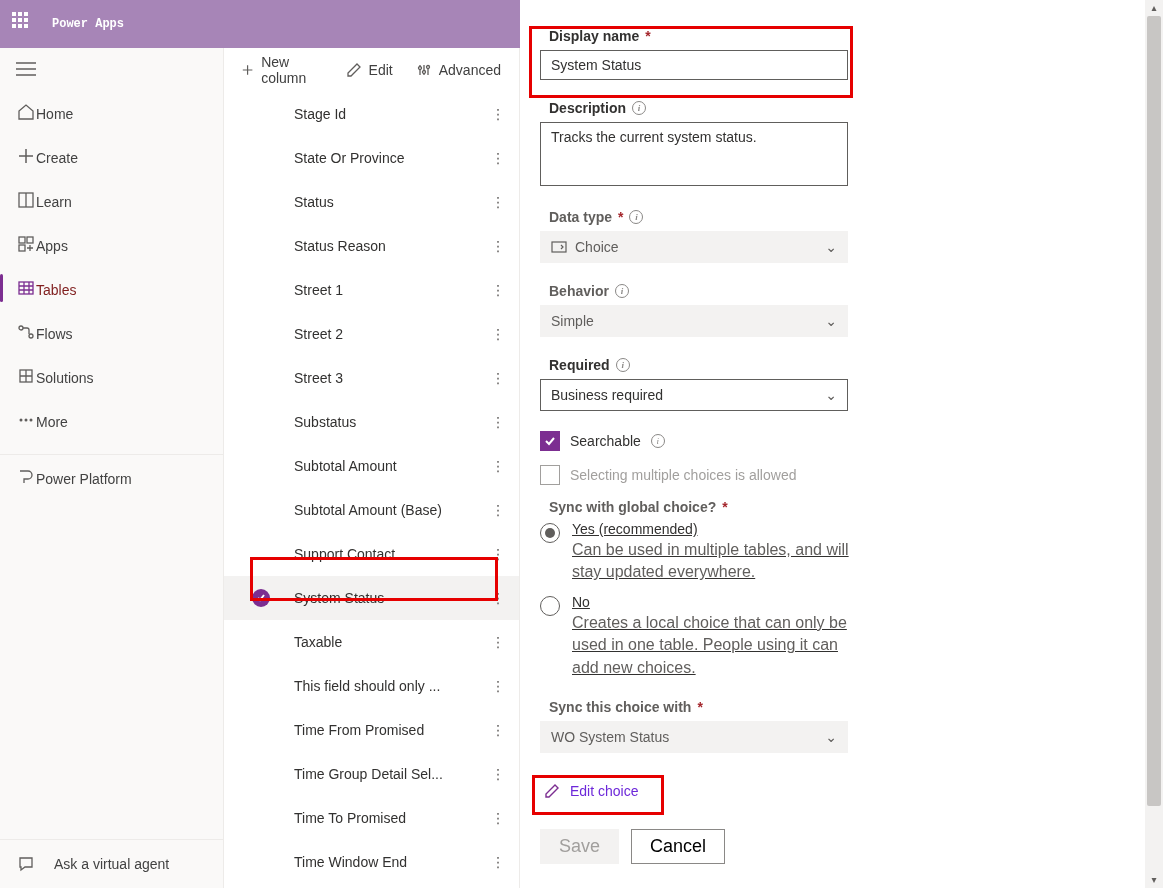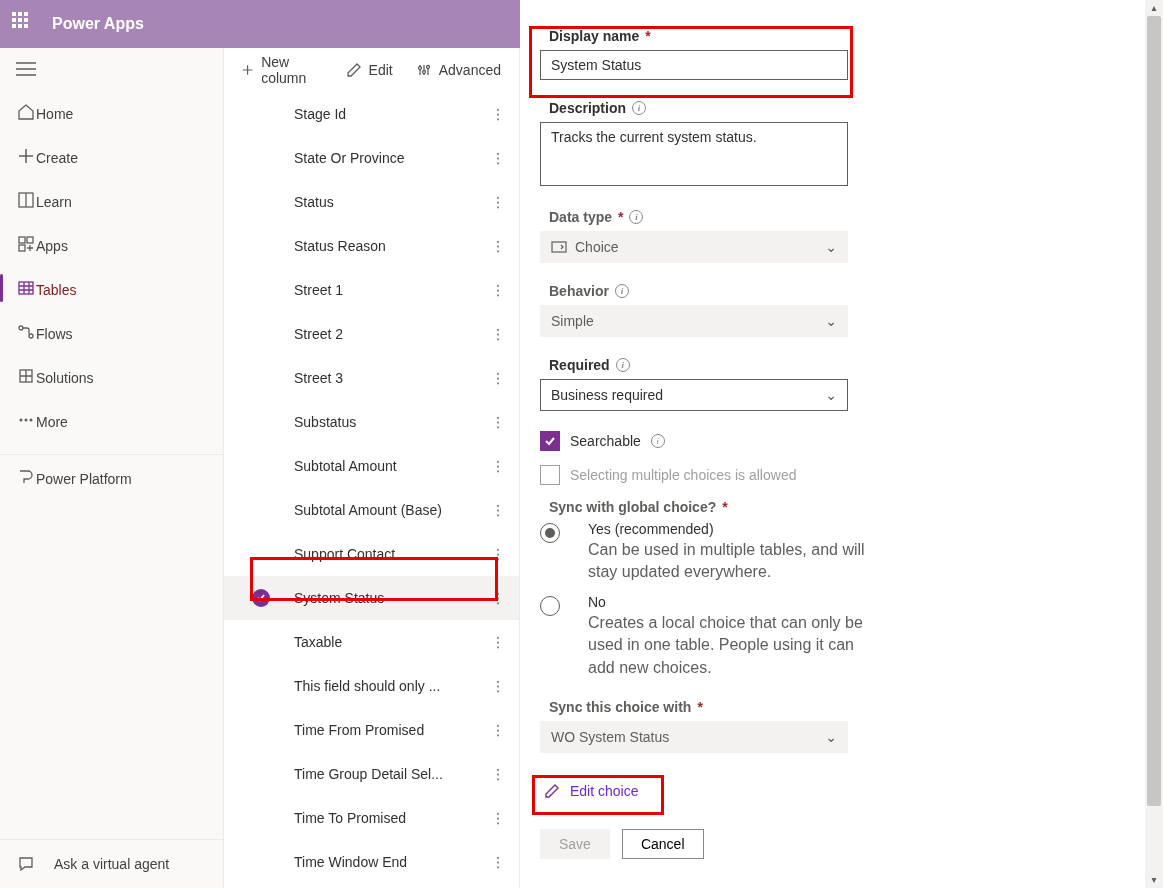--- a/index.html
+++ b/index.html
@@ -2,21 +2,21 @@
 <html><head>
 <meta charset="utf-8">
 <style>
   * { box-sizing: border-box; margin: 0; padding: 0; font-family: "Segoe UI", -apple-system, sans-serif; }
   body { width: 1163px; height: 888px; overflow: hidden; background: #fff; position: relative; font-size: 14px; color: #323130; }
 
   
   .app-header { height: 48px; background: #A785B7; display: flex; align-items: center; padding-left: 12px; color: #fff; }
   .waffle { width: 24px; height: 24px; display: grid; grid-template-columns: repeat(3,4px); grid-template-rows: repeat(3,4px); gap: 2px; margin-right: 16px; }
   .waffle span { background: #fff; }
-  .app-title { font-size: 16px; font-weight: 600; }
+  .app-title { font-size: 12px; font-weight: 600; font-family: Liberation Mono, monospace; }
 
   
   .leftnav { position: absolute; top: 48px; left: 0; width: 224px; bottom: 0; background: #faf9f8; border-right: 1px solid #edebe9; display: flex; flex-direction: column; }
   .nav-collapse { padding: 14px 16px; color: #605e5c; }
   .nav-item { display: flex; align-items: flex-end; padding: 12px 16px; color: #424242; cursor: pointer; }
   .nav-item.active { color: #7f1d1d; position: relative; }
   .nav-item.active::before { content:""; position:absolute; left:0; top:8px; bottom:8px; width:3px; background:#7c2e91; border-radius: 2px;}
   .nav-ico { width: 20px; height: 20px; display: inline-flex; align-items:center; justify-content:center; color: #605e5c; }
   .nav-item.active .nav-ico { color:#7c2e91; }
   .nav-spacer { flex: 1; }
@@ -45,30 +45,30 @@
   .select .chev { color:#605e5c;}
   .section { margin-bottom:20px; }
   .muted-label { color:#605e5c; font-weight:600; }
 
   .checkbox-row { display:flex; align-items:center; gap:10px; margin-bottom:14px;}
   .cb { width:20px; height:20px; border:1px solid #605e5c; display:flex; align-items:center; justify-content:center; }
   .cb.checked { background:#7c2e91; border-color:#7c2e91; color:#fff;}
   .cb.disabled { border-color:#a19f9d; background:#fff;}
   .cb-label.disabled { color:#a19f9d; }
 
-  .radio-row { display:flex; gap:28px; margin-bottom:4px;}
+  .radio-row { display:flex; gap:12px; margin-bottom:4px;text-decoration:underline;}
   .radio { width:20px; height:20px; border:1px solid #605e5c; border-radius:50%; display:flex; align-items:center; justify-content:center; flex-shrink:0; margin-top:2px;}
   .radio.sel::after { content:""; width:10px; height:10px; border-radius:50%; background:#605e5c;}
   .radio-text { max-width:280px;}
   .radio-desc { color:#605e5c; font-size:16px; margin-top:2px; line-height:1.4;}
 
   .edit-choice { display:flex; align-items:center; gap:10px; color:#6d28d9; padding:8px 4px; cursor:pointer; margin-top:22px;}
 
   .footer { display:flex; gap:12px; padding:18px 0;}
-  .btn { padding:6px 18px; border:1px solid #8a8886; background:#fff; cursor:pointer; font-size:14px;}
+  .btn { padding:6px 18px; border:1px solid #8a8886; background:#fff; cursor:pointer; font-size:18px;}
   .btn.primary { background:#f3f2f1; border-color:#f3f2f1; color:#a19f9d; cursor:default;}
 
   
   .hl { position:absolute; border:3px solid #e60000; pointer-events:none; }
 
   
   .fakescroll { position:absolute; right:0; top:0; width:18px; height:100%; background:#f3f2f1;}
   .fakescroll .thumb { position:absolute; left:2px; right:2px; top:16px; height:790px; background:#c8c6c4; border-radius:2px;}
   .fakescroll .arrow { position:absolute; left:3px; width:12px; height:12px; color:#605e5c; font-size:10px; text-align:center;}
   .fakescroll .up { top:2px;}

